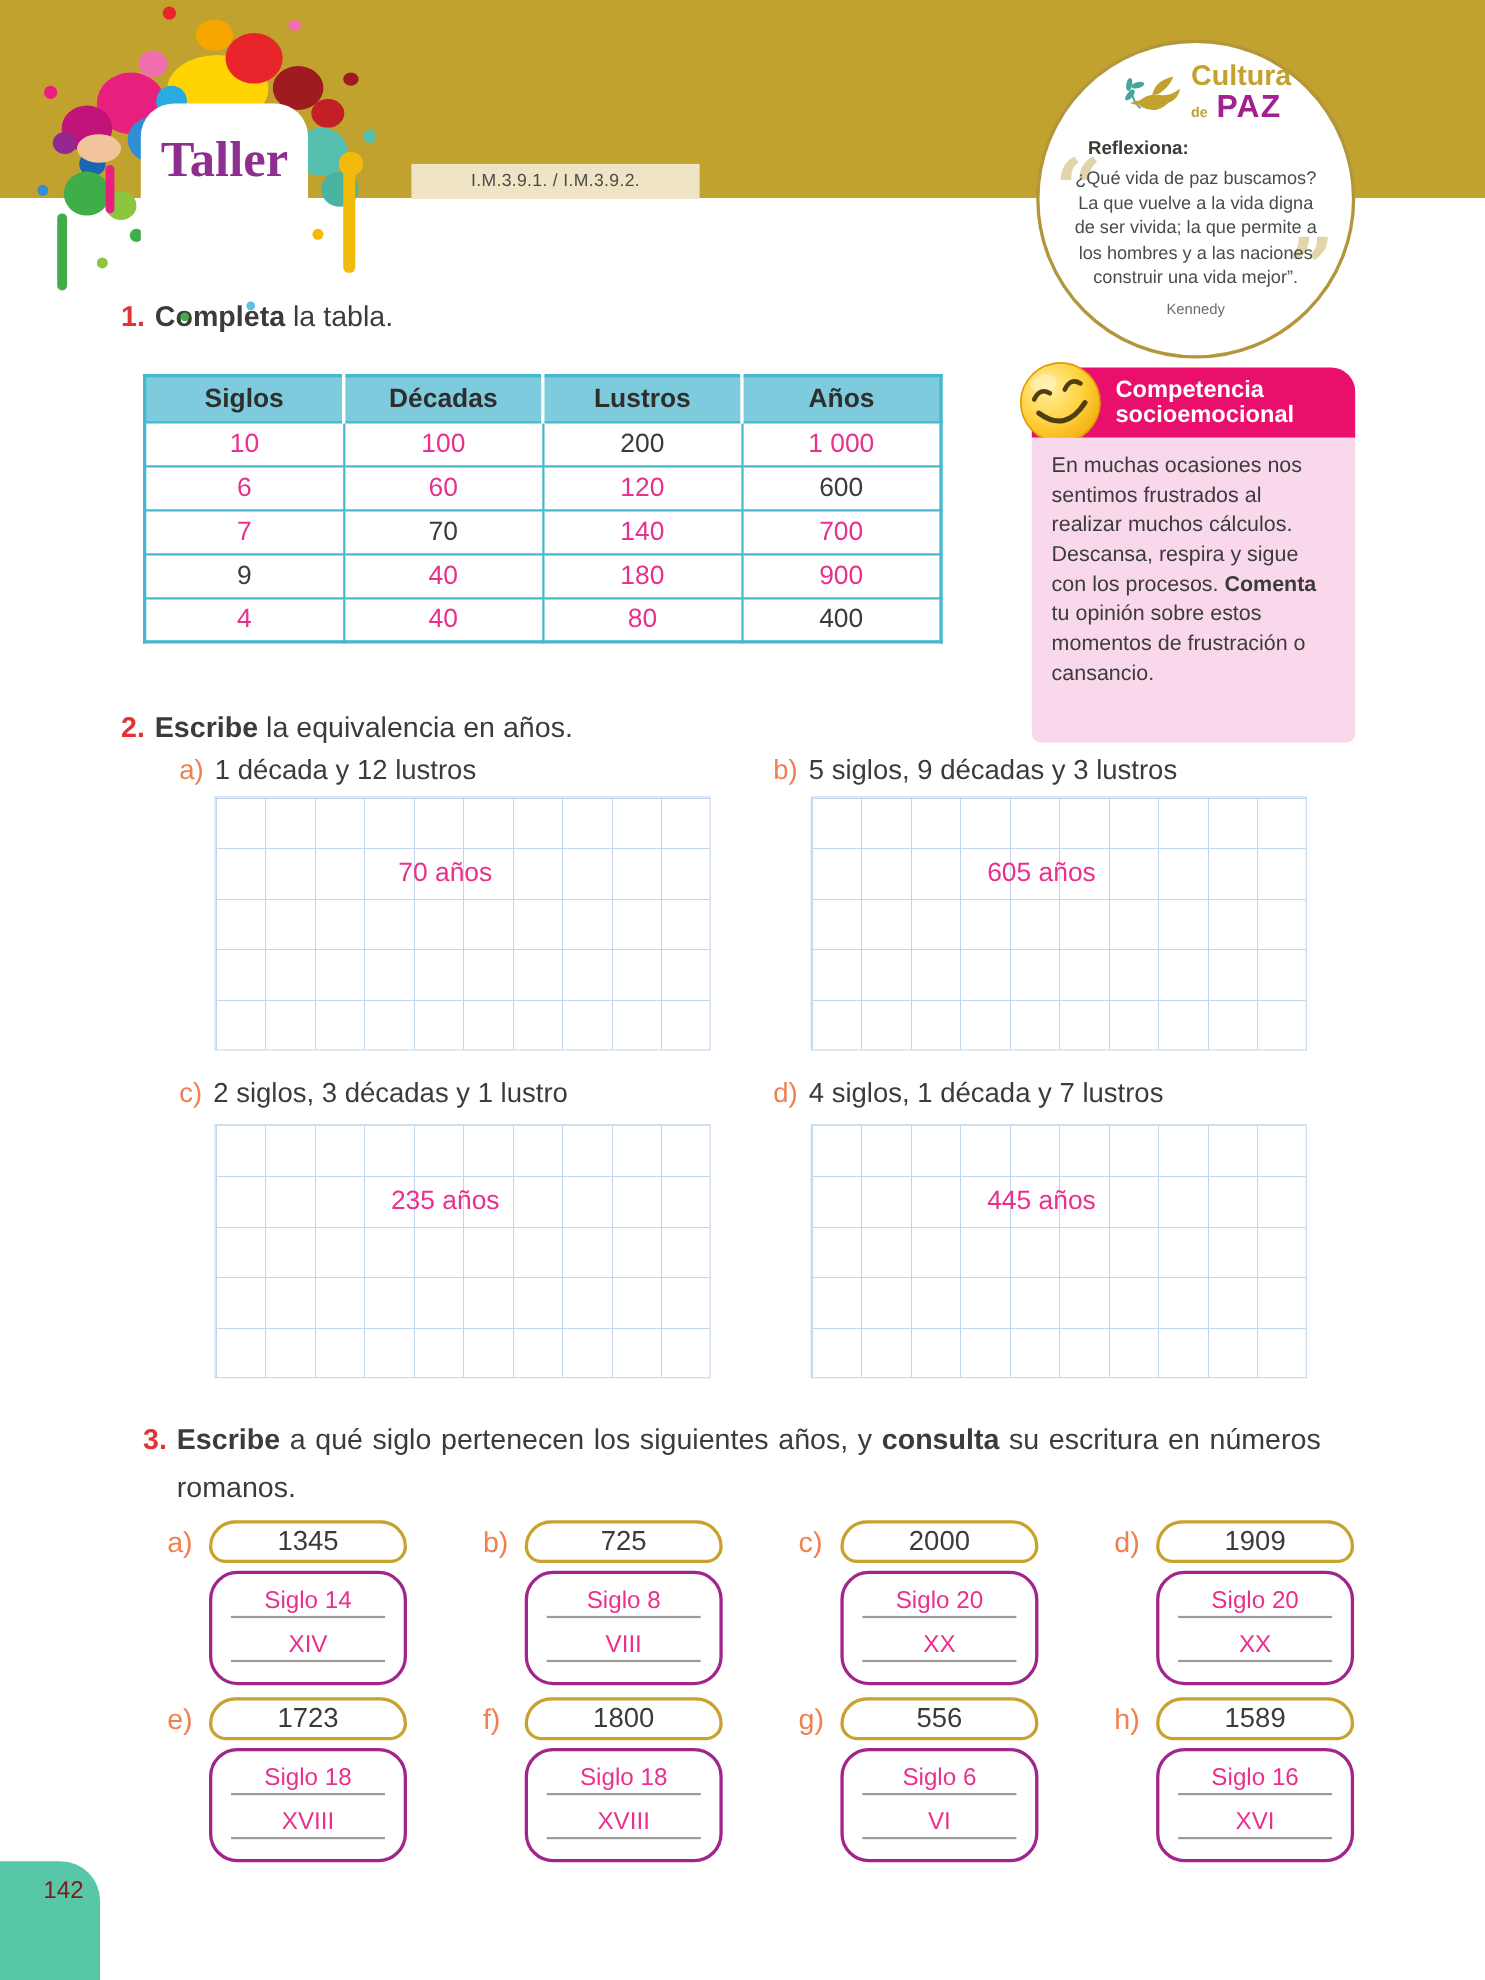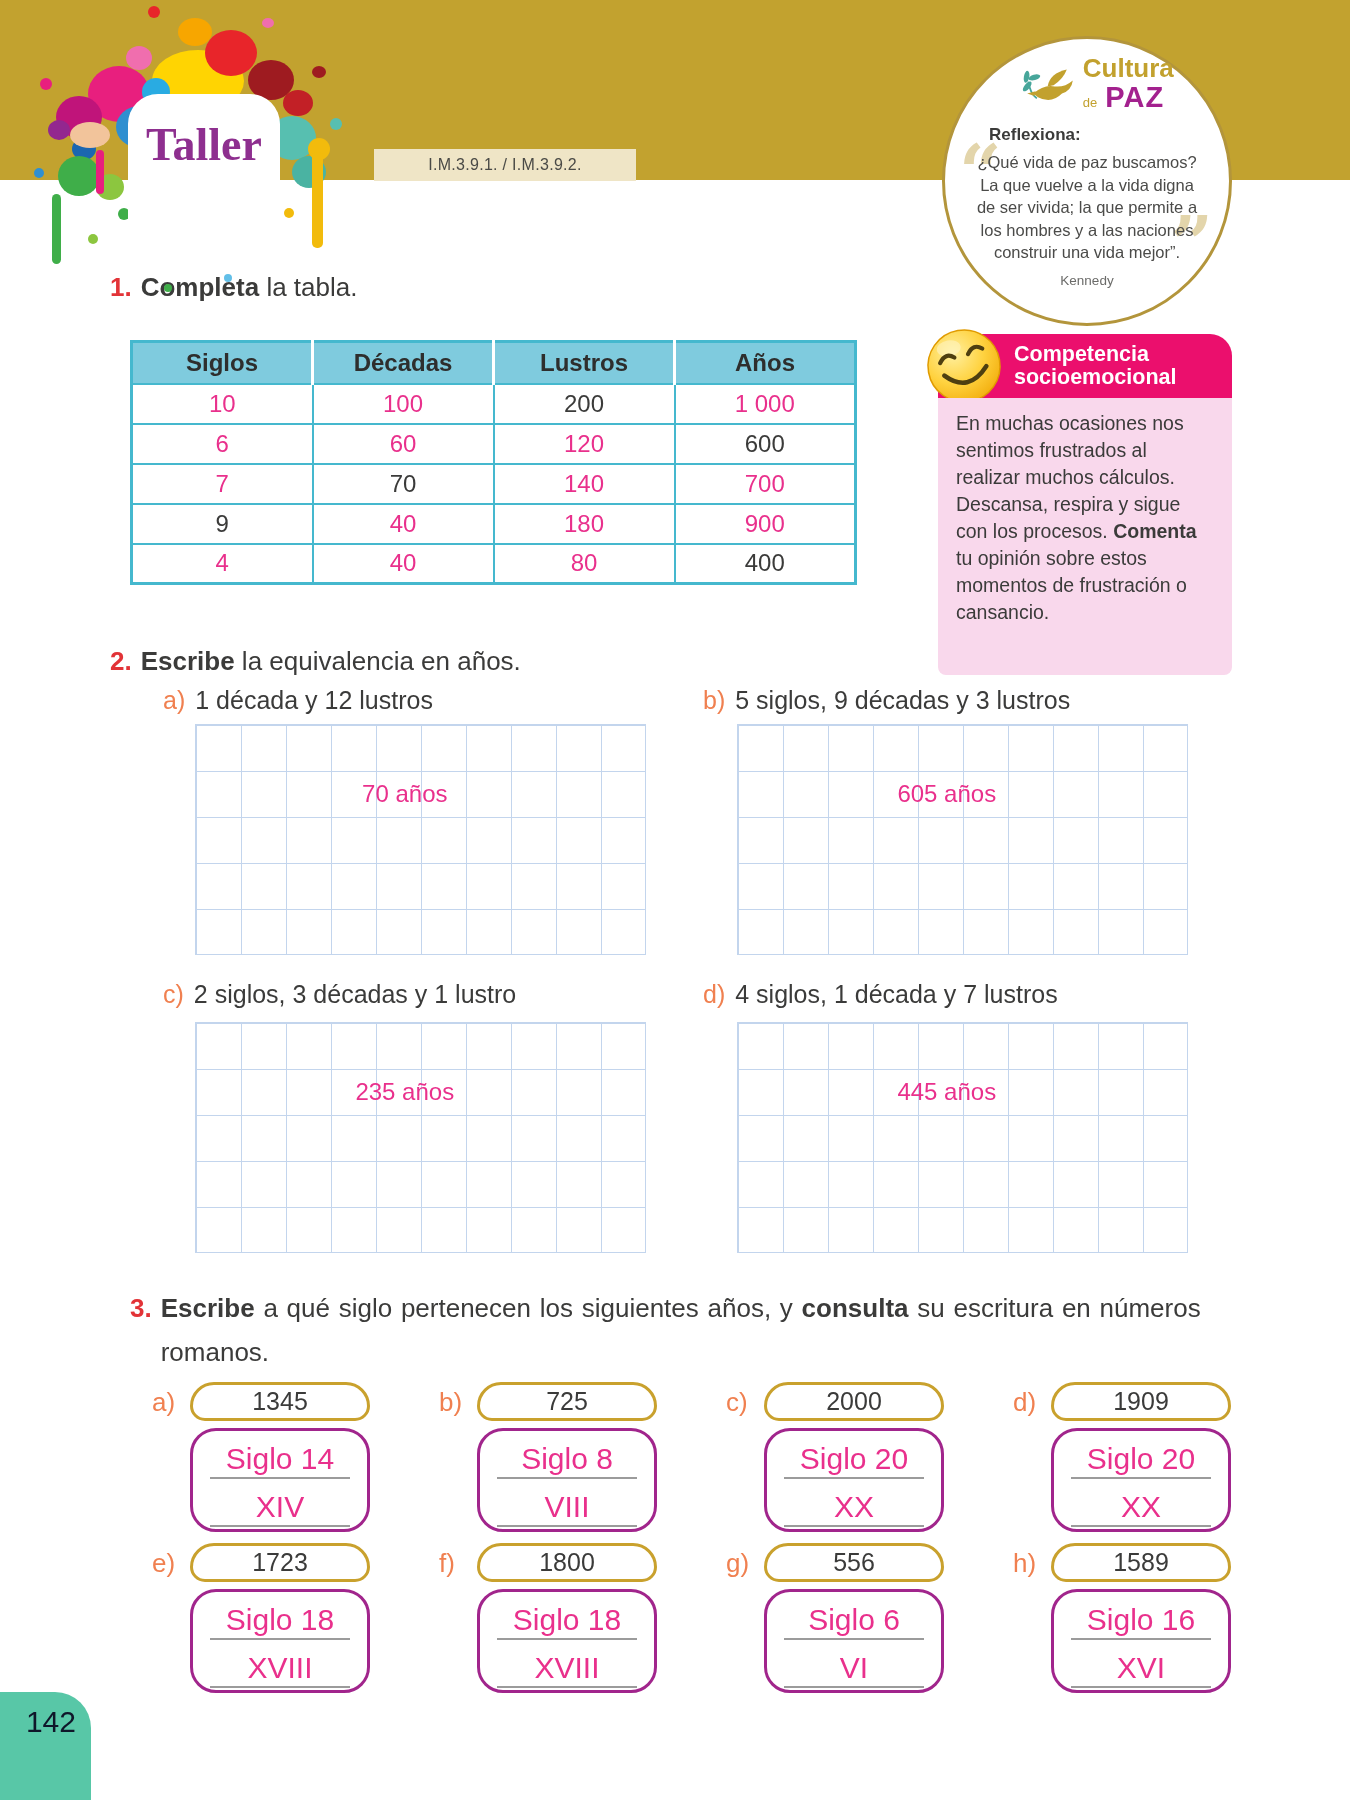--- a/index.html
+++ b/index.html
@@ -18,21 +18,21 @@
               z-index:2; display:flex; align-items:center; justify-content:center;
               font-size:16px; color:#4A4A46; letter-spacing:.3px; }
 
   
   .paz-circle { position:absolute; left:942px; top:36px; width:290px; height:290px; background:#ffffff;
                 border:3px solid #B3953B; border-radius:50%; z-index:3; }
   .paz-logo { position:absolute; top:16px; left:50%; transform:translateX(-44%); display:flex; align-items:center; }
   .paz-words { margin-left:4px; line-height:1; }
   .paz-cultura { font-size:26px; font-weight:bold; color:#C2A12E; }
   .paz-line2 { margin-top:2px; }
-  .paz-de  { font-size:13px; font-weight:normal; color:#C2A12E; margin-right:8px; }
+  .paz-de  { font-size:13px; font-weight:bold; color:#C2A12E; margin-right:8px; }
   .paz-paz { font-size:29px; font-weight:bold; color:#A3218E; letter-spacing:1px; }
   .paz-reflexiona { position:absolute; top:86px; left:44px; font-size:17px; font-weight:bold; color:#3B3B3A; }
   .paz-quote { position:absolute; top:112px; left:24px; right:24px; text-align:center;
                font-size:16.5px; line-height:22.5px; color:#4B4B49; }
   .paz-author { position:absolute; top:234px; left:0; width:100%; text-align:center;
                 font-size:13.5px; color:#6B6B69; }
   .bigq { position:absolute; font-family:"DejaVu Serif", serif; font-weight:bold; font-size:74px;
           line-height:1; color:#E3D5AB; z-index:-1; }
   .openq  { left:14px;  top:96px; }
   .closeq { right:16px; top:168px; }
@@ -75,27 +75,27 @@
   .ex3-grid { position:absolute; left:150px; top:1382px; display:grid;
               grid-template-columns:repeat(4, 287px); row-gap:11px; }
   .ex3-card { display:flex; height:150px; }
   .exl { font-size:26px; color:#F08050; width:40px; padding:5px 0 0 2px; }
   .year-box { width:180px; height:39px; border:3.5px solid #C9A12D; border-radius:24px 24px 15px 15px;
               background:#fff; display:flex; align-items:center; justify-content:center;
               font-size:25px; color:#3B3B3A; }
   .answer-box { width:180px; height:104px; border:3.5px solid #A1258C; border-radius:26px;
                 margin-top:7px; background:#fff; }
   .ans-line { width:81%; margin:5px auto; border-bottom:2.5px solid #9B9B9B; text-align:center;
-              font-size:30px; color:#E9308C; padding-bottom:1px; }
+              font-size:22px; color:#E9308C; padding-bottom:1px; }
   .ans-line.l1 { margin-top:11px; }
   .ans-line.l2 { margin-top:11px; }
 
   
   .page-tab { position:absolute; left:0; top:1692px; width:91px; height:108px; background:#58C7A7;
-              border-radius:0 36px 0 0; color:#0f172a; font-size:30px; text-align:right;
+              border-radius:0 36px 0 0; color:#7f1d1d; font-size:22px; text-align:right;
               padding:13px 15px 0 0; }
 </style>
 </head>
 <body>
 
 <div class="page">
 
   <div class="gold-band"></div>
   <div class="splatter" id="splatter">
       <div style="left: 152px; top: 50px; width: 92px; height: 62px; background: rgb(255, 212, 2); border-radius: 50%;"></div>

